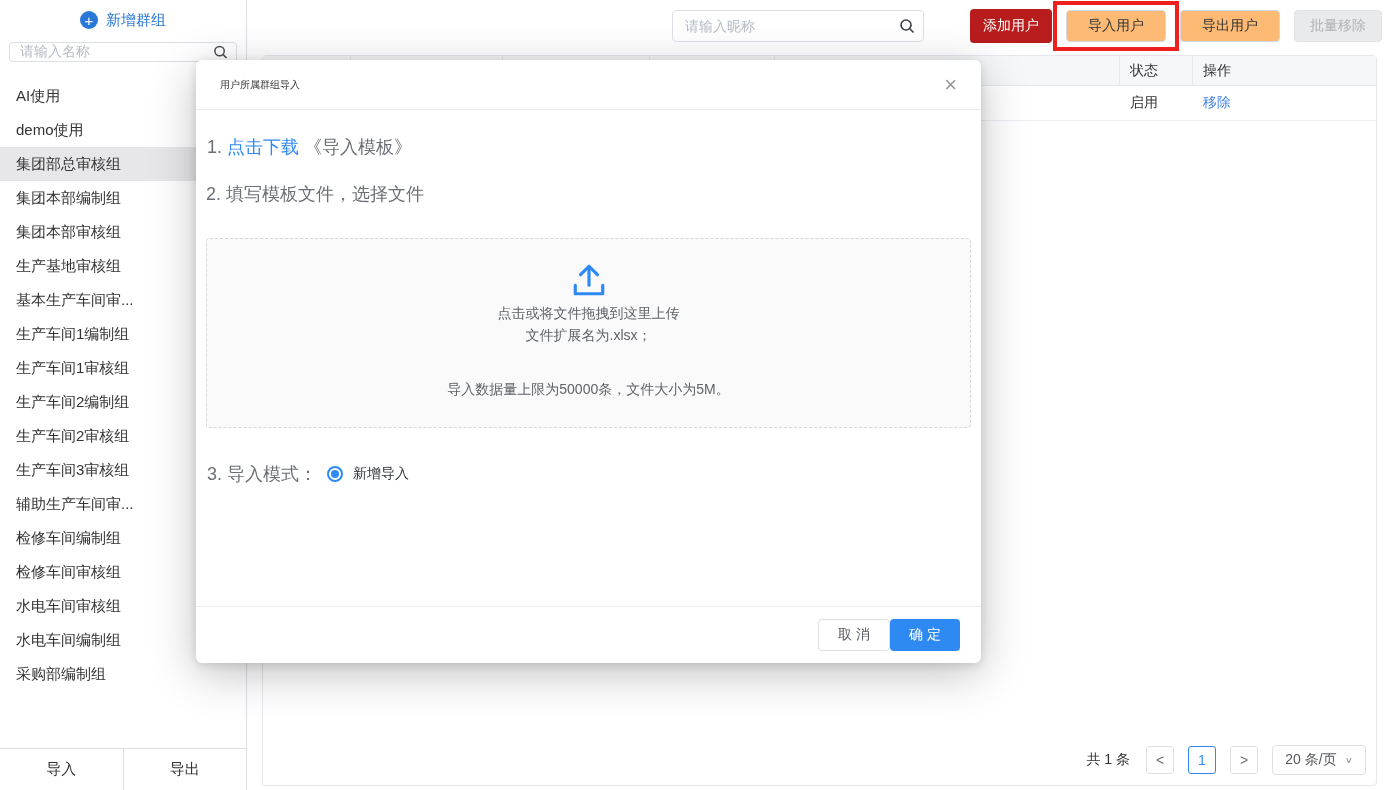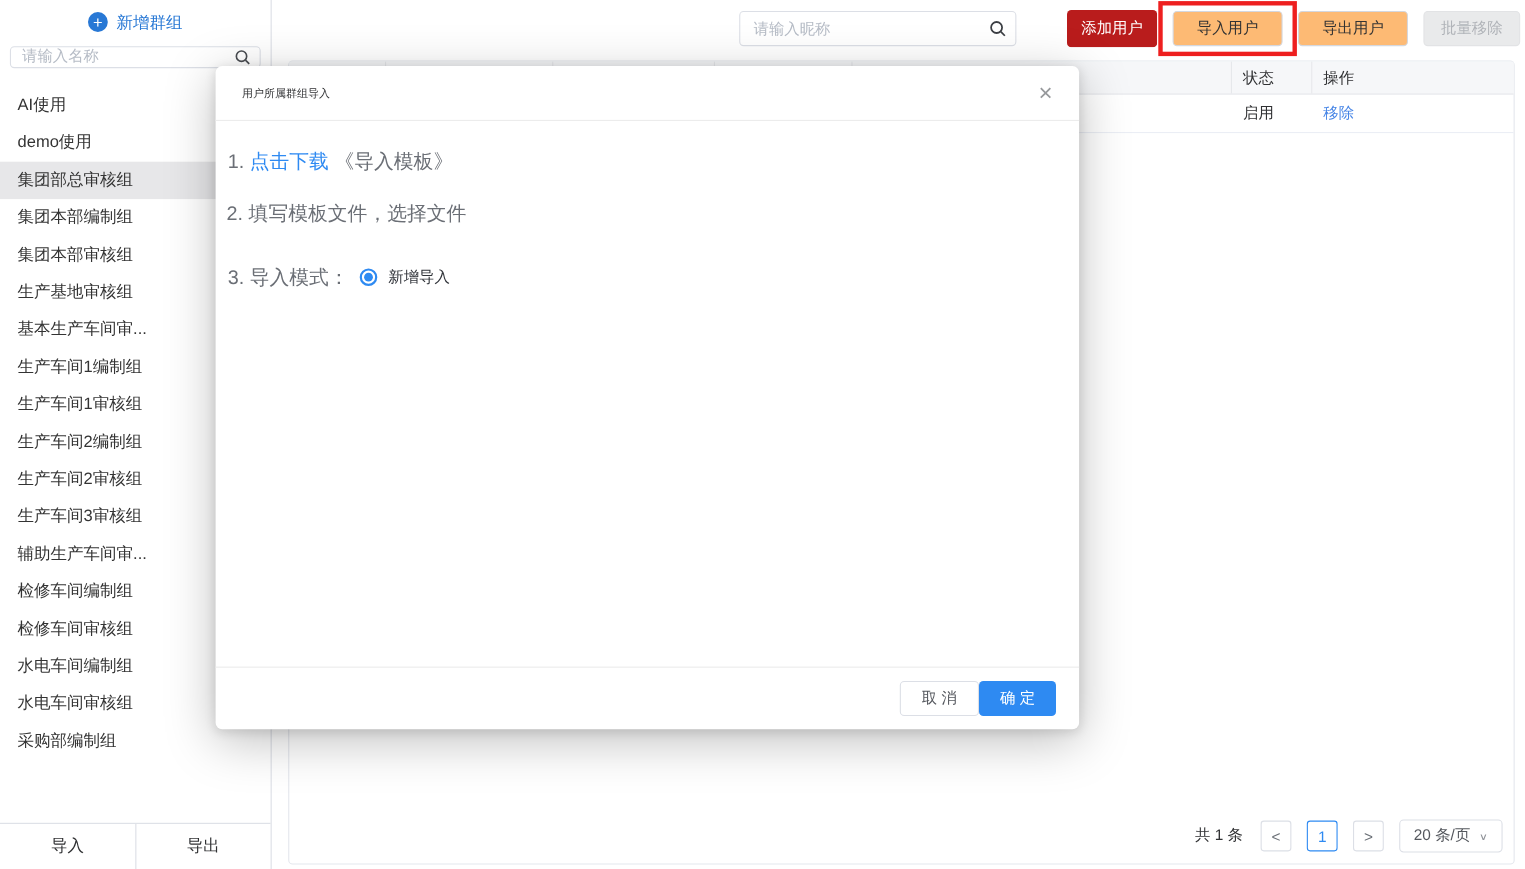--- a/index.html
+++ b/index.html
@@ -139,22 +139,22 @@
       <div class="group-item">生产基地审核组</div>
       <div class="group-item">基本生产车间审...</div>
       <div class="group-item">生产车间1编制组</div>
       <div class="group-item">生产车间1审核组</div>
       <div class="group-item">生产车间2编制组</div>
       <div class="group-item">生产车间2审核组</div>
       <div class="group-item">生产车间3审核组</div>
       <div class="group-item">辅助生产车间审...</div>
       <div class="group-item">检修车间编制组</div>
       <div class="group-item">检修车间审核组</div>
+      <div class="group-item">水电车间审核组</div>
       <div class="group-item">水电车间编制组</div>
-      <div class="group-item">水电车间审核组</div>
       <div class="group-item">采购部编制组</div>
     </div>
   <div class="side-footer">
     <div class="side-footer-btn">导入</div>
     <div class="side-footer-btn">导出</div>
   </div>
 </aside>
 
 <div class="toolbar">
   <div class="top-search">
@@ -217,20 +217,32 @@
   <div class="m-head">
     <span class="m-title">用户所属群组导入</span>
     <span class="m-close">×</span>
   </div>
   <div class="m-body">
     <div class="step step1">
       <span>1. </span><span class="step-link">点击下载</span><span> 《导入模板》</span>
     </div>
     <div class="step step2">2. 填写模板文件，选择文件</div>
 
+    <div class="upload">
+      <span class="upload-icon">
+        <svg width="38" height="36" viewBox="0 0 36 34" fill="none" stroke="currentColor" stroke-width="3" stroke-linecap="round" stroke-linejoin="round">
+          <path d="M18 22 V5"></path>
+          <path d="M10 12 L18 4 L26 12"></path>
+          <path d="M5 22 V30 H31 V22"></path>
+        </svg>
+      </span>
+      <div class="up-line up-line1">点击或将文件拖拽到这里上传</div>
+      <div class="up-line">文件扩展名为.xlsx；</div>
+      <div class="up-line up-line3">导入数据量上限为50000条，文件大小为5M。</div>
+    </div>
 
     <div class="step3">
       <span class="step">3. 导入模式：</span>
       <span class="radio">
         <span class="radio-dot"></span>
       </span>
       <span class="radio-label">新增导入</span>
     </div>
   </div>
   <div class="m-foot">

